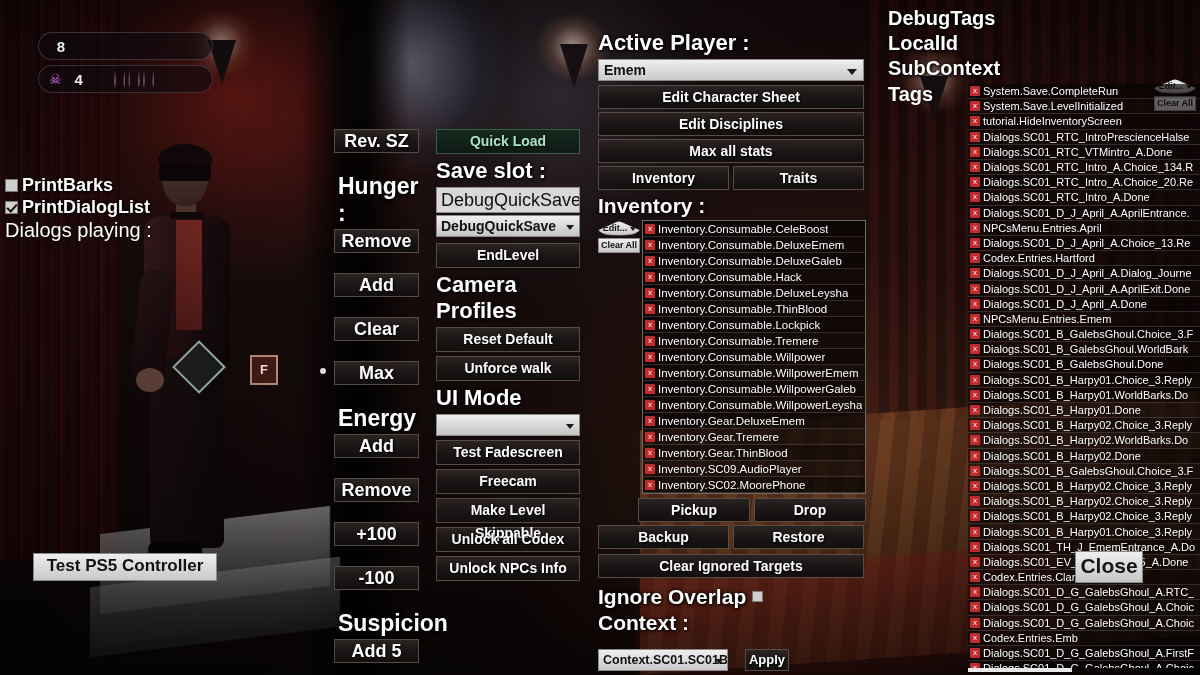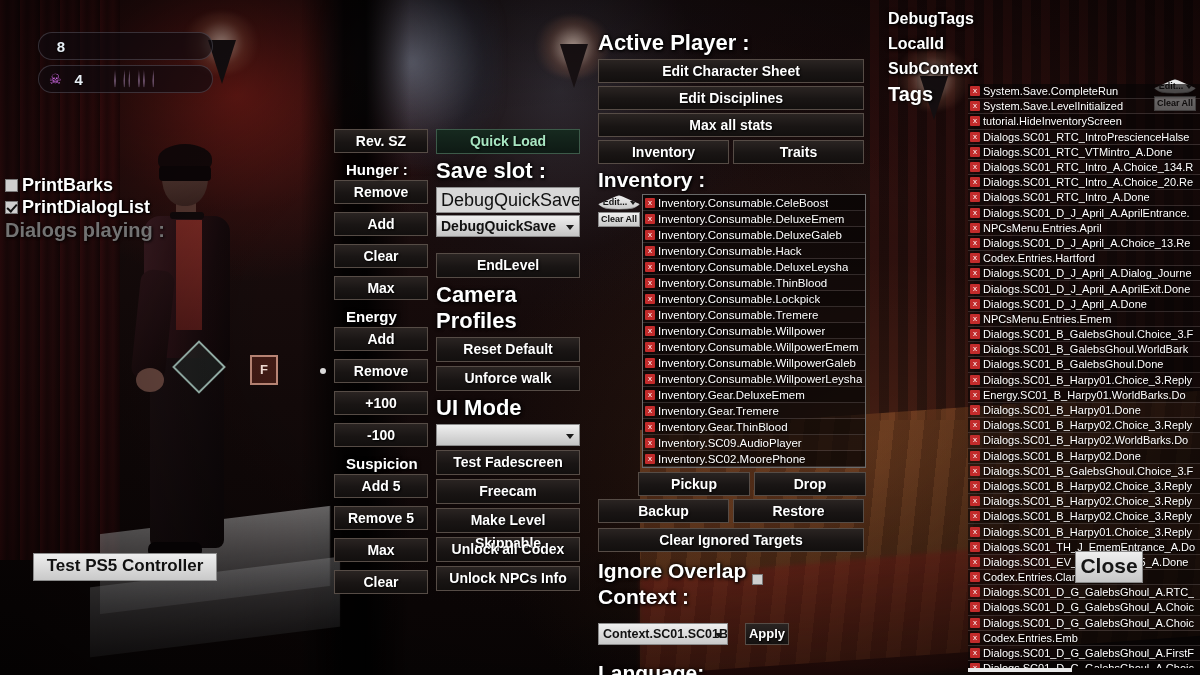--- a/index.html
+++ b/index.html
@@ -114,37 +114,37 @@
   .drop.empty{background:transparent;border:1px solid rgba(200,160,210,.45);}
 
   
   .chk-line{display:flex;align-items:center;margin-bottom:1px;}
   .chkbox{width:13px;height:13px;background:#cfcfcf;border:1px solid #7a7a7a;margin-right:4px;
     display:inline-block;position:relative;box-sizing:border-box;flex:0 0 auto;}
   .chkbox.on:after{content:"";position:absolute;left:3px;top:0px;width:4px;height:8px;
     border:solid #111;border-width:0 2px 2px 0;transform:rotate(42deg);}
   .chkbox.small{width:11px;height:11px;}
   .chk-label{color:#fff;font-size:18px;font-weight:bold;text-shadow:1px 1px 2px #000,0 0 3px #000;}
-  .dbg-note{color:#737373;font-size:20px;font-weight:bold;text-shadow:1px 1px 3px #000;}
+  .dbg-note{color:#ffffff;font-size:20px;font-weight:normal;text-shadow:1px 1px 3px #000;}
 
   .lower-left{position:absolute;left:5px;top:175px;}
 
   .btn{
     display:block;box-sizing:border-box;text-align:center;
     background:linear-gradient(180deg,#2a2422 0%,#191514 55%,#120f0e 100%);
     border:1px solid #564c46;color:#fff;font-weight:bold;
     text-shadow:1px 1px 2px #000;cursor:pointer;
   }
 
   .col-head{color:#fff;font-weight:bold;text-shadow:1px 1px 3px #000,0 0 4px #000;}
 
   
   .col1{position:absolute;left:334px;top:129px;width:85px;}
-  .col1 .btn{width:94px;height:24px;line-height:22px;font-size:14px;margin-bottom:8px;}
-  .col1 h3{margin:1px 0 2px 12px;font-size:15px;}
+  .col1 .btn{width:85px;height:24px;line-height:22px;font-size:18px;margin-bottom:20px;}
+  .col1 h3{margin:1px 0 2px 4px;font-size:23px;}
 
   
   .col2{position:absolute;left:436px;top:129px;width:144px;}
   .col2 .btn{width:144px;height:25px;line-height:23px;font-size:14px;margin-bottom:4px;}
   .col2 h3{margin:3px 0 3px 0;font-size:22px;}
   .btn-quickload{background:linear-gradient(180deg,#16291f,#0e1a14)!important;color:#a8e6c2!important;border-color:#3c5a49!important;}
   .btn-quicksave{background:linear-gradient(180deg,#261a3d,#190f2a)!important;color:#b98df5!important;border-color:#4b3a6e!important;}
   .txtfield{
     width:144px;height:26px;box-sizing:border-box;background:#d8d8d8;border:1px solid #8e8e8e;
     color:#101010;font-size:18px;font-weight:normal;padding:0 4px;line-height:24px;
@@ -195,37 +195,37 @@
     white-space:nowrap;overflow:hidden;
   }
   .tagrow:nth-child(even){background:rgba(14,9,9,.58);}
   .xbtn{
     flex:0 0 auto;width:10px;height:10px;margin:0 3px 0 2px;background:#c22b2b;color:#fff;
     font-size:8px;line-height:10px;text-align:center;border-radius:1px;cursor:pointer;
     font-family:"Liberation Sans",sans-serif;
   }
   .tagtxt{color:#fff;font-size:11.5px;text-shadow:0 1px 2px #000;overflow:hidden;}
 
-  .chk-inline{display:flex;align-items:flex-end;}
+  .chk-inline{display:flex;align-items:center;}
   .chk-inline h3{margin:4px 6px 2px 0;}
   .ctxrow{display:flex;align-items:center;gap:5px;margin-top:1px;}
   .ctxsel{
     width:130px;height:22px;box-sizing:border-box;
     background:linear-gradient(180deg,#efefef,#c9c9c9);border:1px solid #8a8a8a;
     color:#111;font-size:12.5px;font-weight:bold;padding:0 13px 0 4px;line-height:20px;
     position:relative;overflow:hidden;white-space:nowrap;
   }
   .ctxsel:after{content:"";position:absolute;right:4px;top:9px;
     border-left:4px solid transparent;border-right:4px solid transparent;border-top:5px solid #1a1a1a;}
   .btn.apply{width:44px;height:22px;line-height:20px;font-size:13px;margin:12px;
     background:linear-gradient(180deg,#2a2422,#141110)!important;}
 
   
   .rightpanel{position:absolute;left:888px;top:6px;width:312px;}
-  .rp-title{color:#fff;font-size:16px;font-weight:bold;text-shadow:1px 1px 3px #000,0 0 4px #000;line-height:25px;}
+  .rp-title{color:#fff;font-size:20px;font-weight:bold;text-shadow:1px 1px 3px #000,0 0 4px #000;line-height:25px;}
   .rp-tagsrow{display:flex;align-items:flex-start;margin-top:-2px;justify-content:space-between;}
   .rp-tagslabel{color:#fff;font-size:20px;font-weight:bold;text-shadow:1px 1px 3px #000;margin-right:2px;padding-top:4px;}
   .rp-side{width:44px;flex:0 0 auto;margin-right:2px;}
   .rp-list{position:absolute;left:968px;top:84px;width:232px;height:584px;overflow:hidden;}
   .rp-list .tagrow{height:14.2px;}
   .rp-list .tagtxt{font-size:11px;}
 
   .closebtn{
     position:absolute;left:1075px;top:551px;width:66px;height:30px;
     background:linear-gradient(180deg,#efefef,#c6c6c6);border:1px solid #8a8a8a;
@@ -341,35 +341,36 @@
     <div class="btn">Remove 5</div>
     <div class="btn">Max</div>
     <div class="btn">Clear</div>
   </div>
 
   <div class="col2">
     <div class="btn btn-quickload">Quick Load</div>
     <h3 class="col-head">Save slot :</h3>
     <div class="txtfield">DebugQuickSave</div>
     <div class="selbox" style="margin-top:2px;">DebugQuickSave</div>
-    <div class="btn" style="margin-top:16px;">EndLevel</div>
+    <div class="btn" style="margin-top:6px;">EndLevel</div>
     <h3 class="col-head">Camera Profiles</h3>
     <div class="btn">Reset Default</div>
     <div class="btn">Unforce walk</div>
     <h3 class="col-head">UI Mode</h3>
     <div class="selbox blank" style="margin-bottom:4px;"></div>
     <div class="btn">Test Fadescreen</div>
     <div class="btn">Freecam</div>
     <div class="btn">Make Level Skippable</div>
     <div class="btn">Unlock all Codex</div>
     <div class="btn">Unlock NPCs Info</div>
   </div>
 
   <div class="col3">
     <h2 class="col-head">Active Player :</h2>
+    <div class="selbox-wide">Emem</div>
     <div class="btn wide">Edit Character Sheet</div>
     <div class="btn wide">Edit Disciplines</div>
     <div class="btn wide">Max all stats</div>
     <div class="row2">
       <div class="btn half">Inventory</div>
       <div class="btn half">Traits</div>
     </div>
 
     <h3 class="col-head">Inventory :</h3>
 
@@ -563,21 +564,21 @@
       <div class="tagrow">
         <div class="xbtn">x</div>
         <div class="tagtxt">Dialogs.SC01_B_GalebsGhoul.Done</div>
       </div>
       <div class="tagrow">
         <div class="xbtn">x</div>
         <div class="tagtxt">Dialogs.SC01_B_Harpy01.Choice_3.Reply</div>
       </div>
       <div class="tagrow">
         <div class="xbtn">x</div>
-        <div class="tagtxt">Energy.SC01_B_Harpy01.WorldBarks.Do</div>
+        <div class="tagtxt">Dialogs.SC01_B_Harpy01.WorldBarks.Do</div>
       </div>
       <div class="tagrow">
         <div class="xbtn">x</div>
         <div class="tagtxt">Dialogs.SC01_B_Harpy01.Done</div>
       </div>
       <div class="tagrow">
         <div class="xbtn">x</div>
         <div class="tagtxt">Dialogs.SC01_B_Harpy02.Choice_3.Reply</div>
       </div>
       <div class="tagrow">

